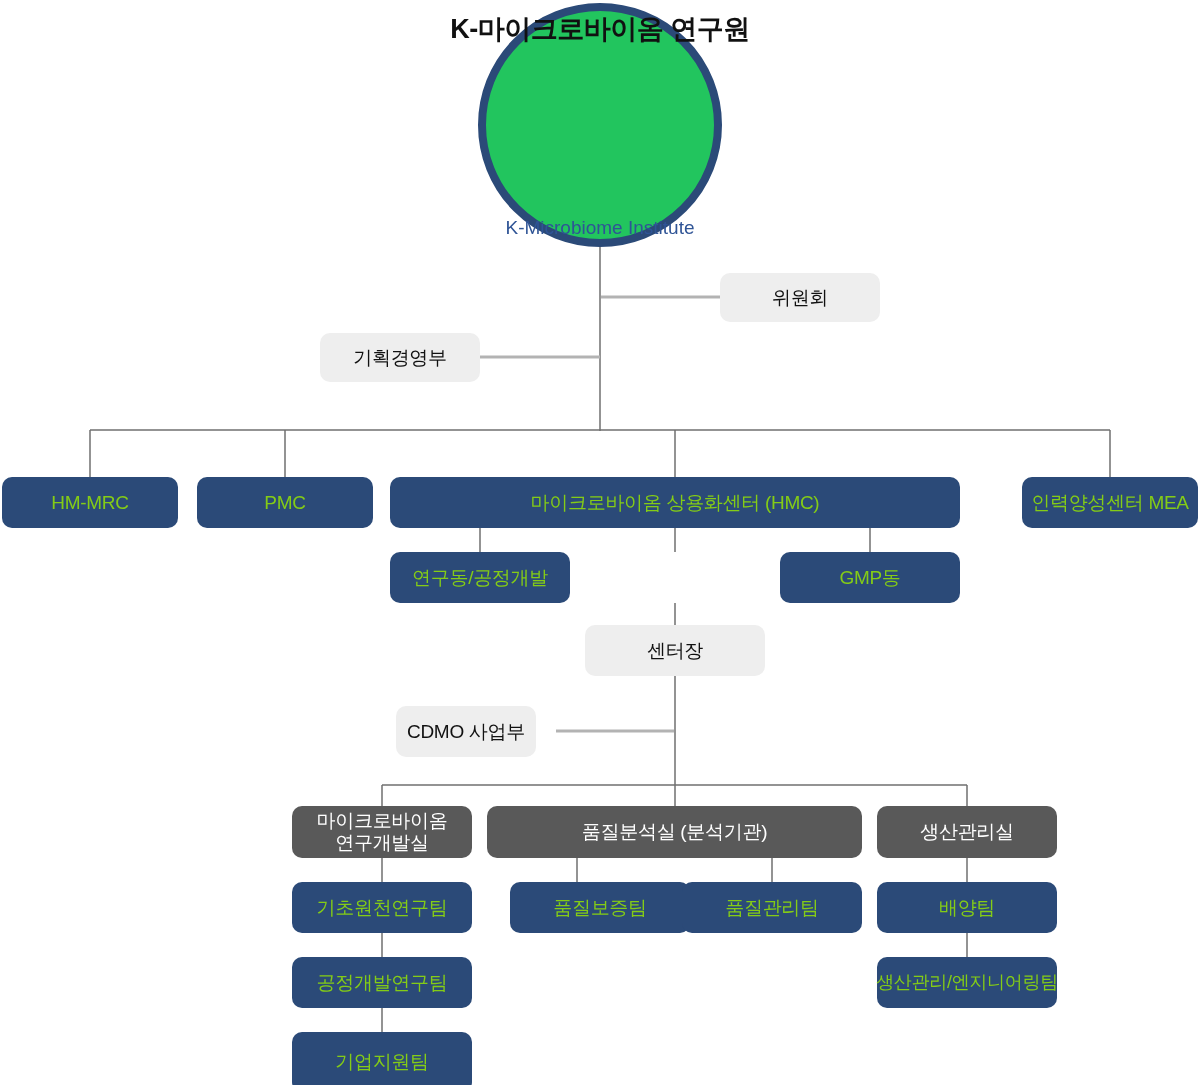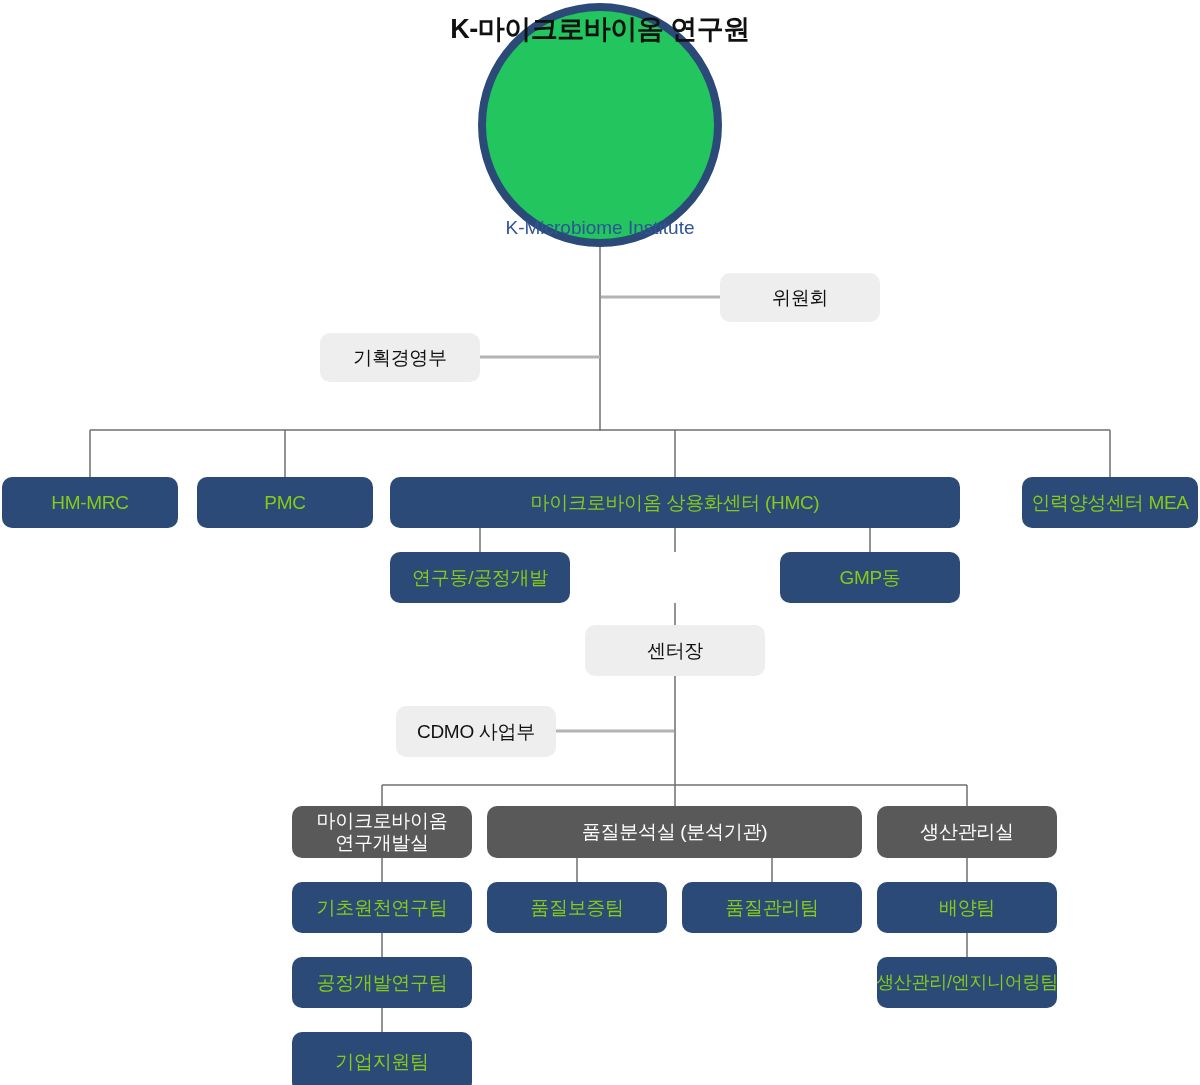--- a/index.html
+++ b/index.html
@@ -109,31 +109,31 @@
 
   <div class="node navy" style="left:2px; top:477px; width:176px; height:51px;">HM-MRC</div>
   <div class="node navy" style="left:197px; top:477px; width:176px; height:51px;">PMC</div>
   <div class="node navy" style="left:390px; top:477px; width:570px; height:51px;">마이크로바이옴 상용화센터 (HMC)</div>
   <div class="node navy" style="left:1022px; top:477px; width:176px; height:51px;">인력양성센터 MEA</div>
 
   <div class="node navy" style="left:390px; top:552px; width:180px; height:51px;">연구동/공정개발</div>
   <div class="node navy" style="left:780px; top:552px; width:180px; height:51px;">GMP동</div>
 
   <div class="node light" style="left:585px; top:625px; width:180px; height:51px;">센터장</div>
-  <div class="node light" style="left:396px; top:706px; width:160px; height:51px;">CDMO 사업부</div>
+  <div class="node light" style="left:396px; top:706px; width:140px; height:51px;">CDMO 사업부</div>
 
   <div class="node dark" style="left:292px; top:806px; width:180px; height:52px;">
     <span>마이크로바이옴</span>
     <span>연구개발실</span>
   </div>
   <div class="node dark" style="left:487px; top:806px; width:375px; height:52px;">품질분석실 (분석기관)</div>
   <div class="node dark" style="left:877px; top:806px; width:180px; height:52px;">생산관리실</div>
 
   <div class="node navy" style="left:292px; top:882px; width:180px; height:51px;">기초원천연구팀</div>
-  <div class="node navy" style="left:487px; top:882px; width:180px; height:51px;">품질보증팀</div>
+  <div class="node navy" style="left:510px; top:882px; width:180px; height:51px;">품질보증팀</div>
   <div class="node navy" style="left:682px; top:882px; width:180px; height:51px;">품질관리팀</div>
   <div class="node navy" style="left:877px; top:882px; width:180px; height:51px;">배양팀</div>
 
   <div class="node navy" style="left:292px; top:957px; width:180px; height:51px;">공정개발연구팀</div>
   <div class="node navy" style="left:877px; top:957px; width:180px; height:51px; font-size:18px;">생산관리/엔지니어링팀</div>
 
   <div class="node navy" style="left:292px; top:1032px; width:180px; height:60px;">기업지원팀</div>
 
 </div>
 

